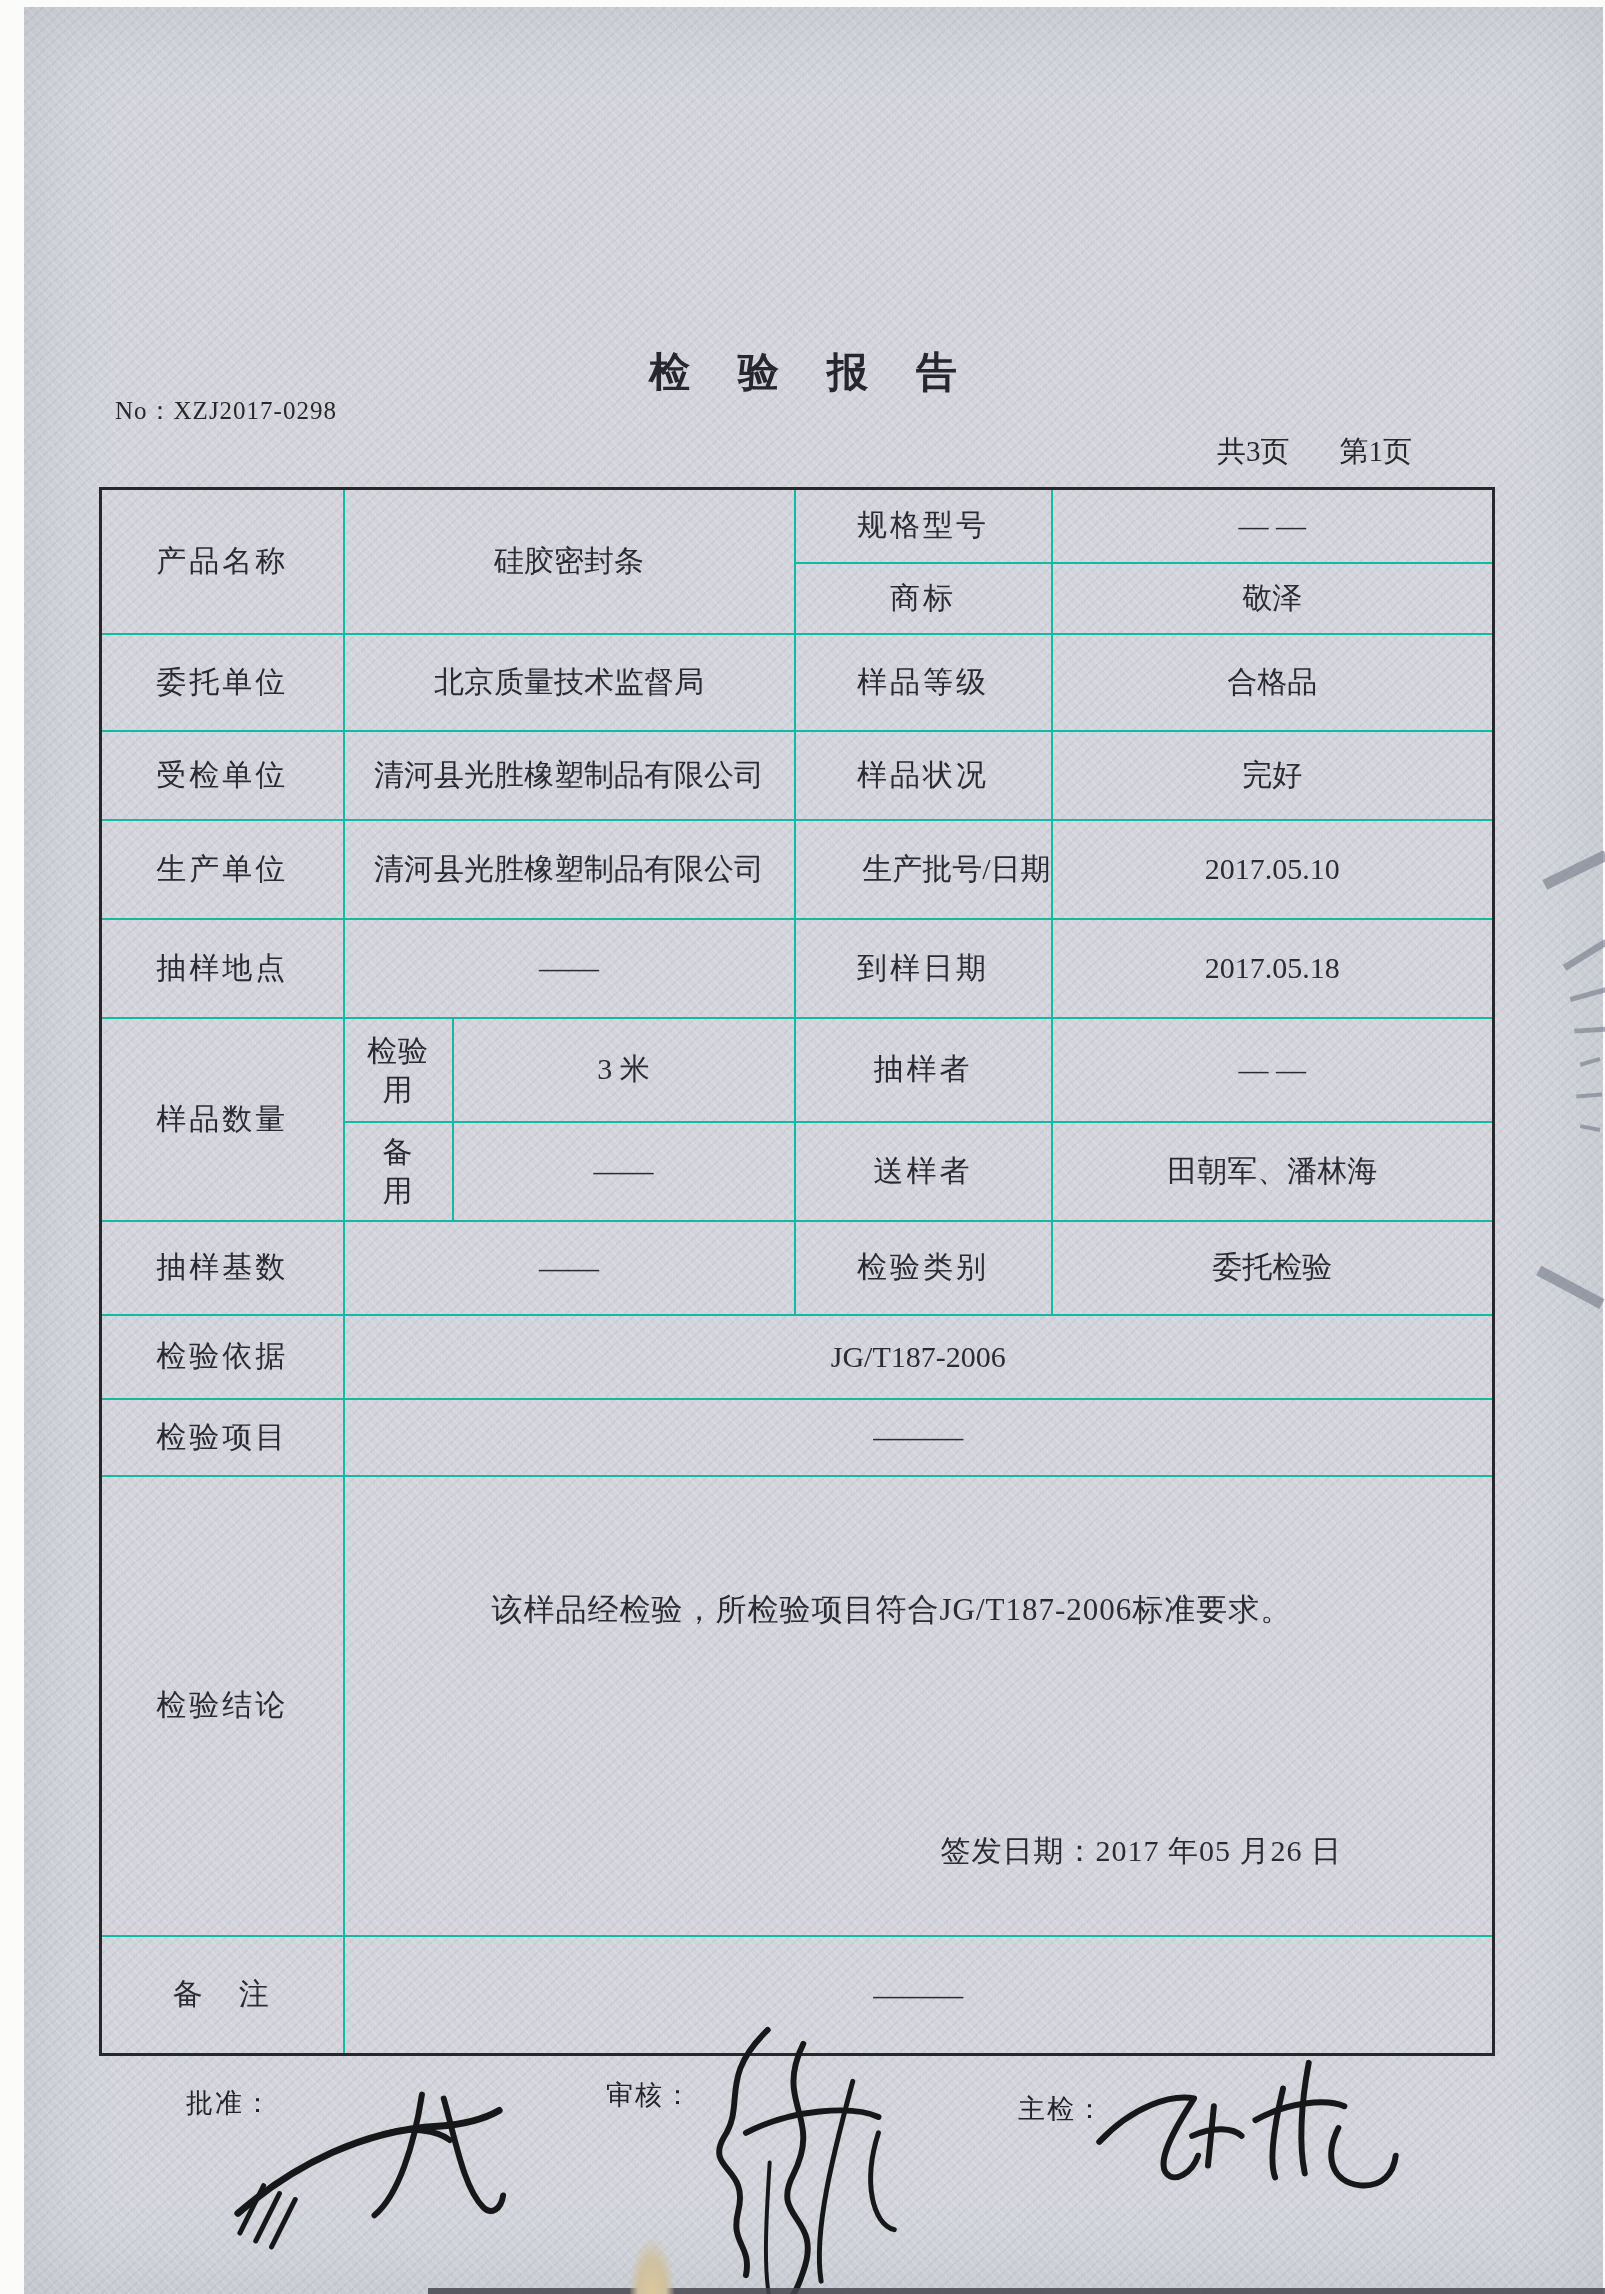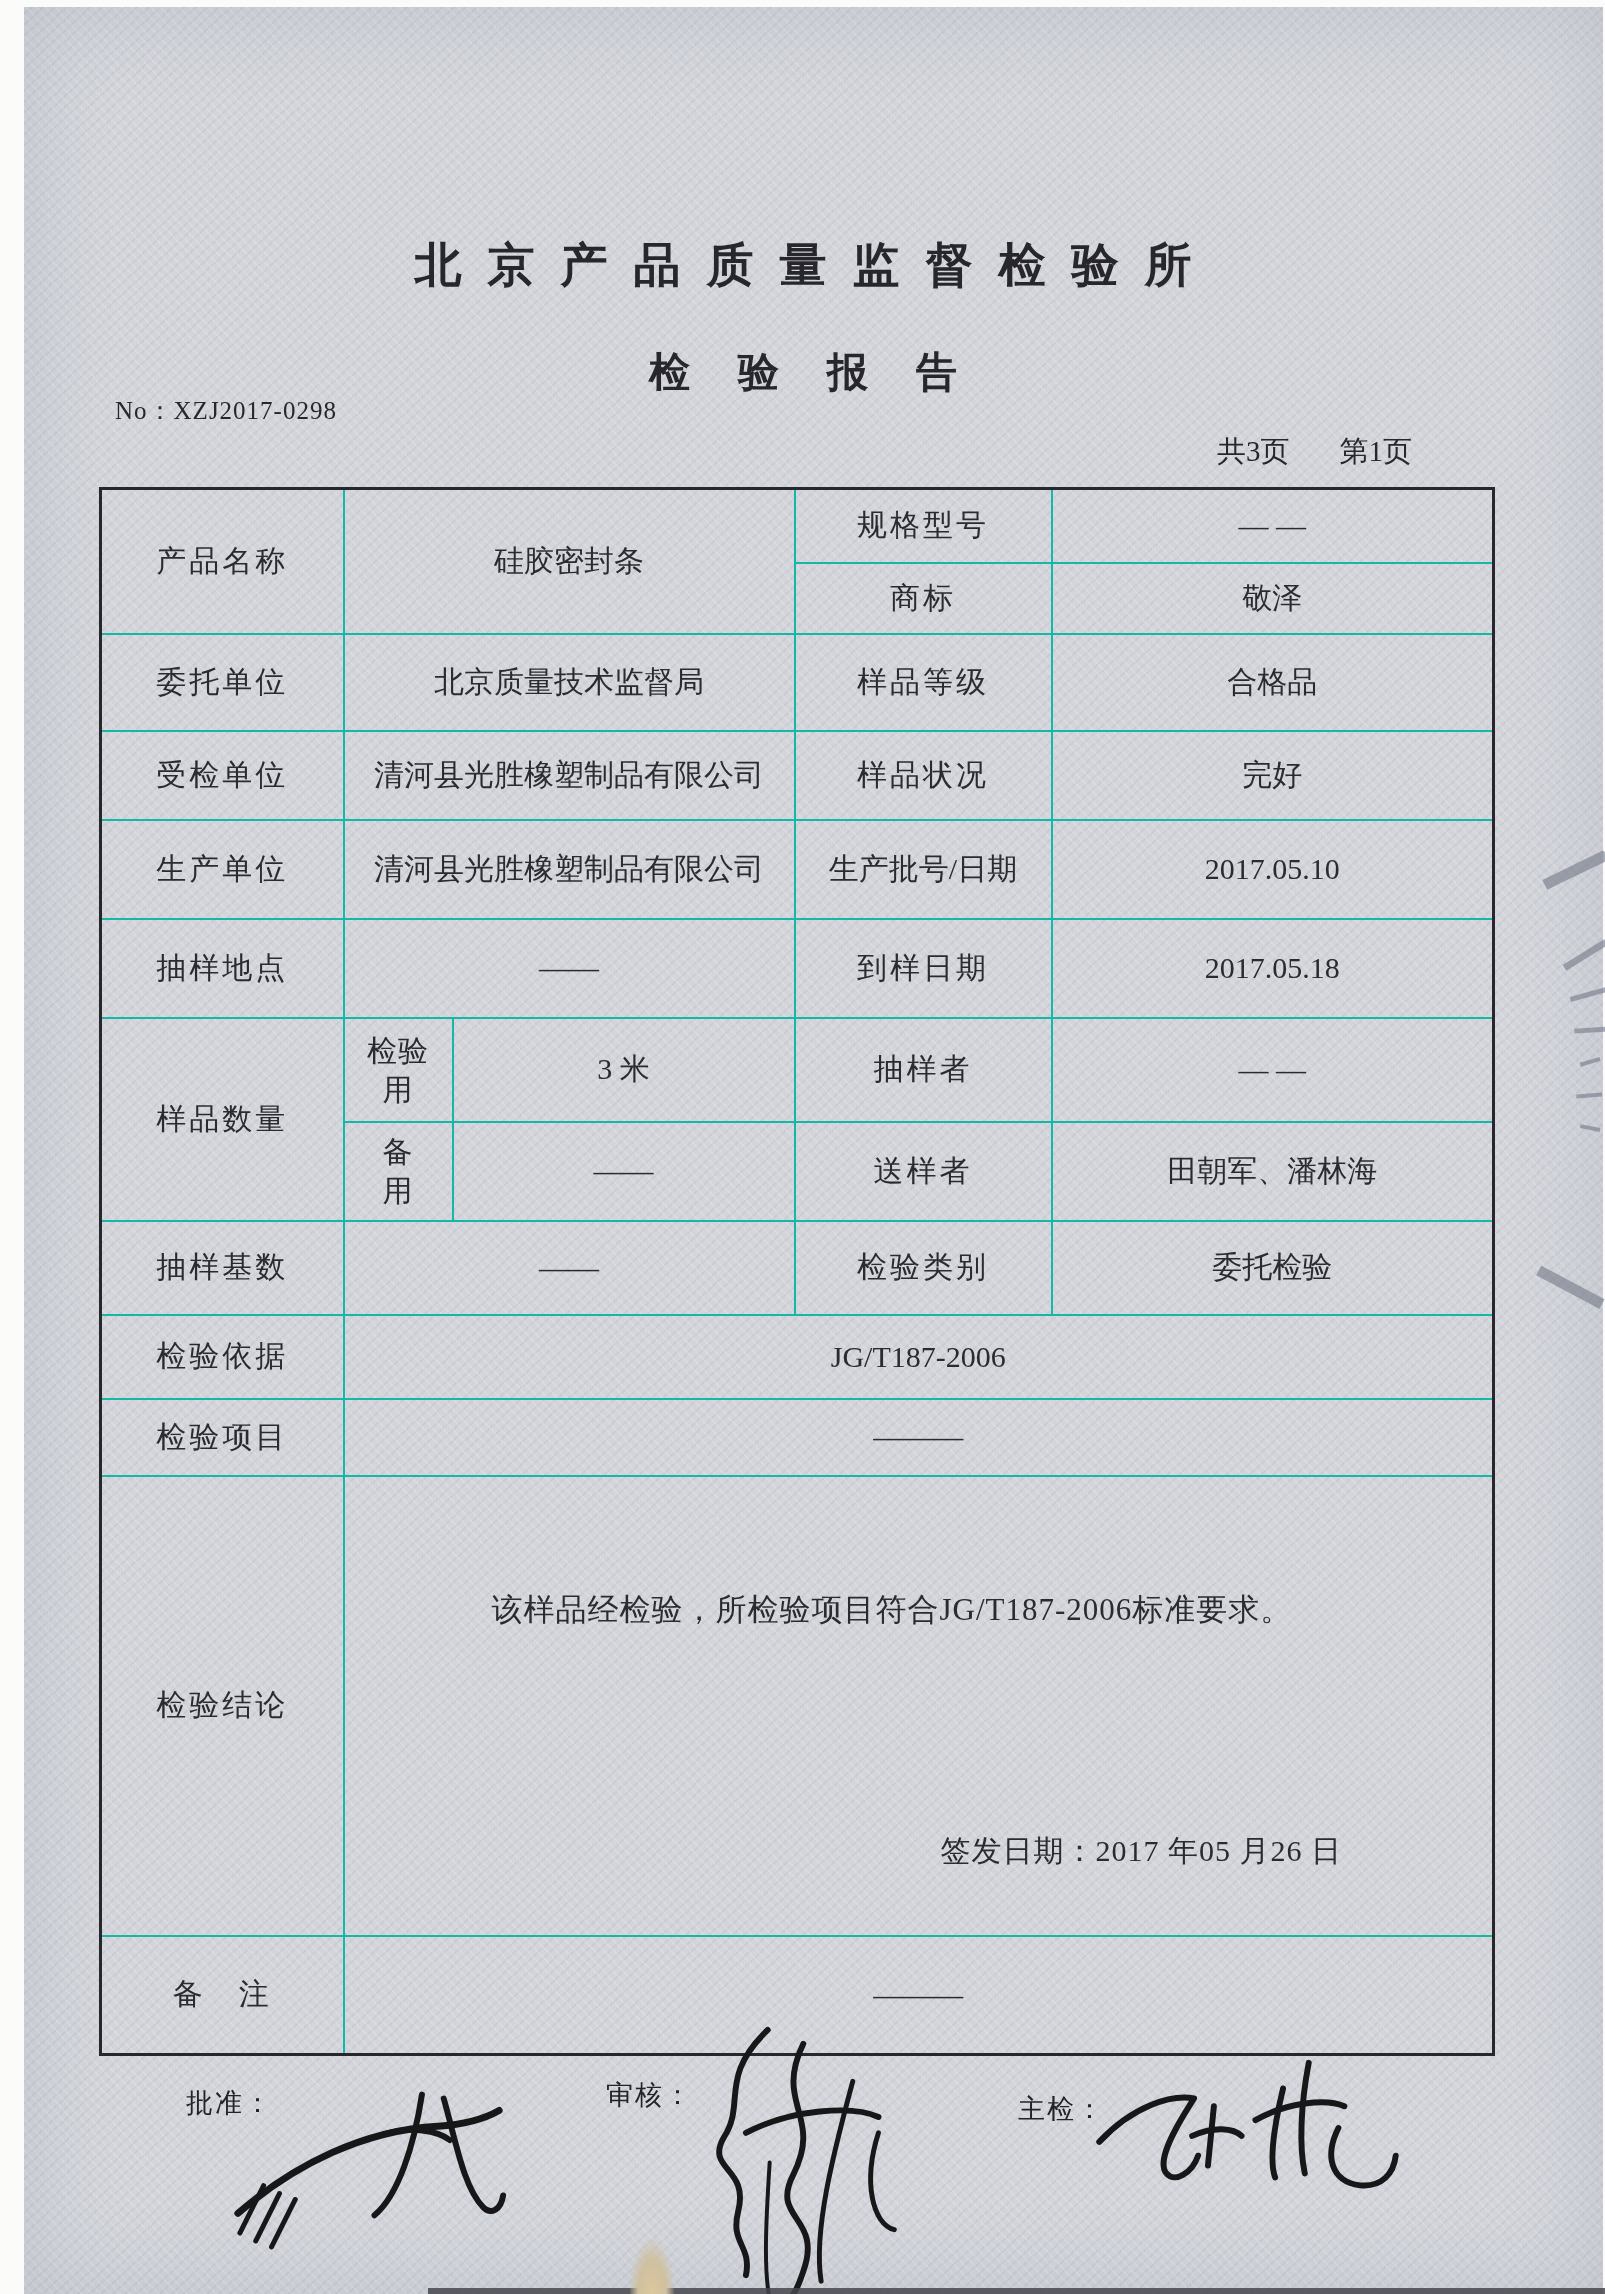--- a/index.html
+++ b/index.html
@@ -76,21 +76,20 @@
     position:absolute; left:630px; bottom:0; width:44px; height:55px;
     background:radial-gradient(ellipse at 50% 100%, #ddc89d 0%, #cfc0a0 45%, rgba(210,200,180,0) 75%);
   }
 </style>
 </head>
 <body>
 
 <div class="scan">
   <div class="paper"></div>
 
-  <div class="org-title">北京产品质量监督检验所</div>
   <div class="doc-title">检验报告</div>
 
   <div class="no-line">
     <span>No：</span><span>XZJ2017-0298</span>
   </div>
 
   <div class="pages">
     <span>共3页</span>
     <span>第1页</span>
   </div>
@@ -122,21 +121,21 @@
     </tr>
     <tr class="r4">
       <td class="lab">受检单位</td>
       <td colspan="2">清河县光胜橡塑制品有限公司</td>
       <td class="lab">样品状况</td>
       <td>完好</td>
     </tr>
     <tr class="r5">
       <td class="lab">生产单位</td>
       <td colspan="2">清河县光胜橡塑制品有限公司</td>
-      <td class="lab" style="letter-spacing:0;">生产批号/日期</td>
+      <td class="lab" style="letter-spacing:0;text-align:right;">生产批号/日期</td>
       <td>2017.05.10</td>
     </tr>
     <tr class="r6">
       <td class="lab">抽样地点</td>
       <td colspan="2">——</td>
       <td class="lab">到样日期</td>
       <td>2017.05.18</td>
     </tr>
     <tr class="r7">
       <td class="lab" rowspan="2">样品数量</td>

